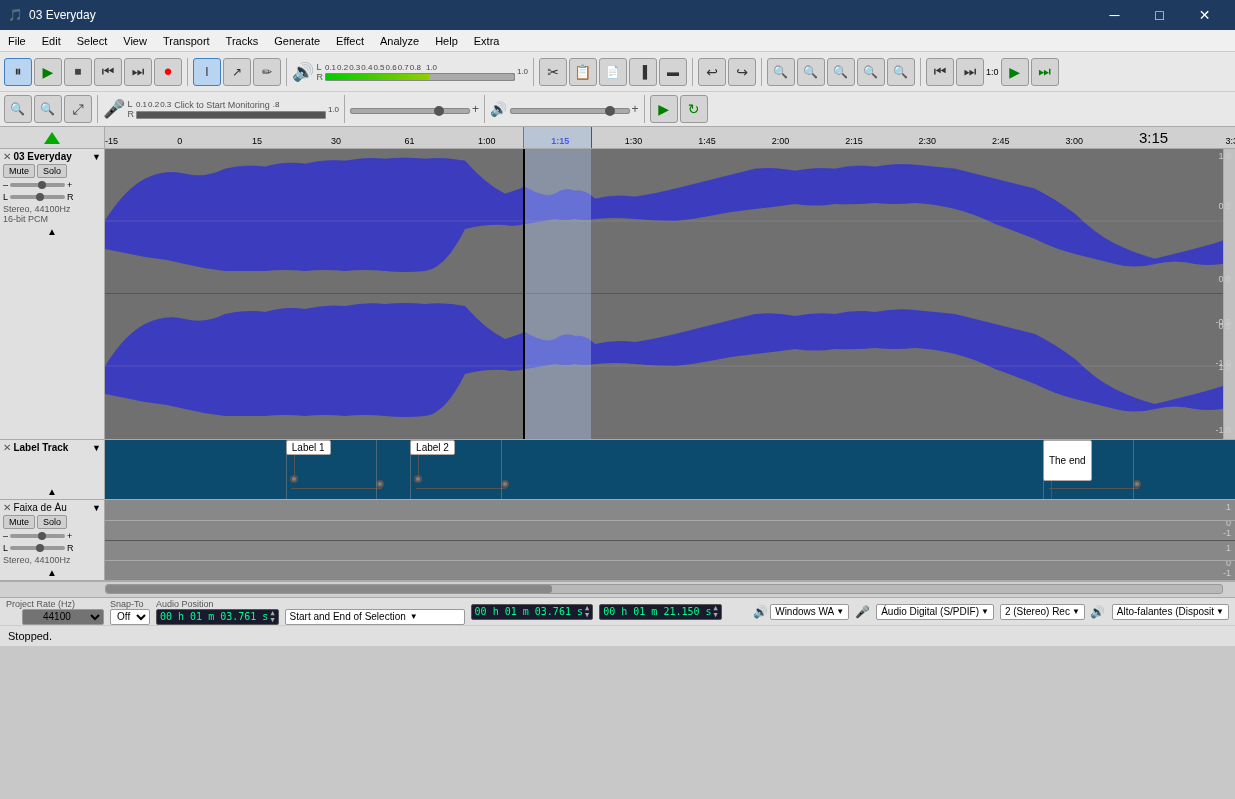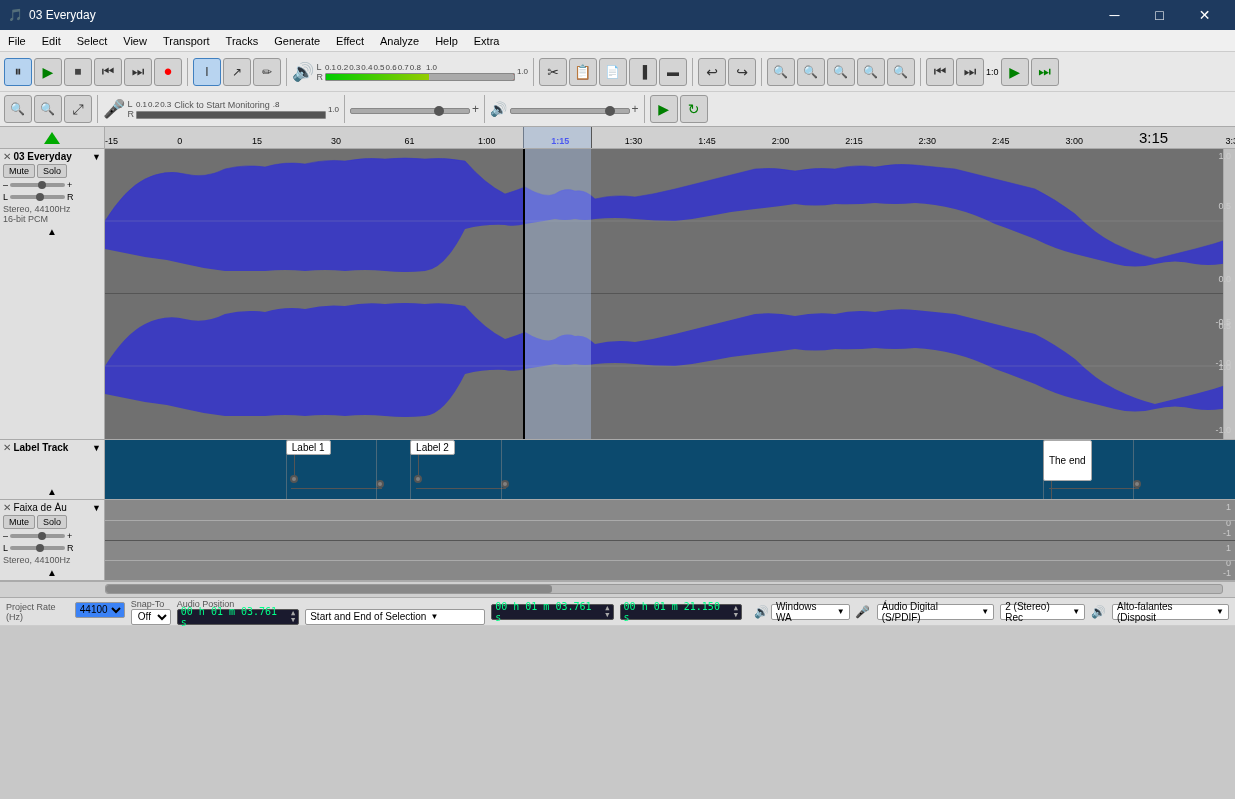--- a/index.html
+++ b/index.html
@@ -378,23 +378,23 @@
       <div style="position:absolute;left:0;top:0;height:100%;width:40%;background:#888;border-radius:3px;cursor:pointer;"></div>
     </div>
     <div style="width:12px;"></div>
   </div>
 </div>
 
 <div style="background:#e0e0e0;border-top:1px solid #aaa;">
 
   <div style="display:flex;align-items:center;height:28px;padding:2px 6px;gap:6px;border-bottom:1px solid #ccc;">
 
-    <div style="display:flex;flex-direction:row;">
+    <div style="display:flex;flex-direction:column;">
       <span style="font-size:9px;color:#555;">Project Rate (Hz)</span>
-      <select style="font-size:10px;background:#3b82f6;border:1px solid #999;padding:0 0;border-radius:2px;height:16px;">
+      <select style="font-size:10px;background:#737373;border:1px solid #999;padding:0 16px;border-radius:2px;height:16px;margin-left:16px;">
         <option>44100</option>
       </select>
     </div>
 
     <div style="display:flex;flex-direction:column;">
       <span style="font-size:9px;color:#555;">Snap-To</span>
       <select style="font-size:10px;background:white;border:1px solid #999;padding:0 2px;border-radius:2px;height:16px;">
         <option>Off</option>
       </select>
     </div>
@@ -454,13 +454,16 @@
       <span style="font-size:8px;margin-left:2px;">▼</span>
     </div>
 
     <span style="font-size:12px;">🔊</span>
     <div style="display:flex;align-items:center;background:white;border:1px solid #999;border-radius:2px;padding:1px 4px;font-size:10px;cursor:pointer;height:16px;">
       <span>Alto-falantes (Disposit</span>
       <span style="font-size:8px;margin-left:2px;">▼</span>
     </div>
   </div>
 
+  <div style="height:20px;background:#e0e0e0;display:flex;align-items:center;padding:0 8px;font-size:11px;">
+    <span>Stopped.</span>
+  </div>
 </div>
 
 </body></html>

